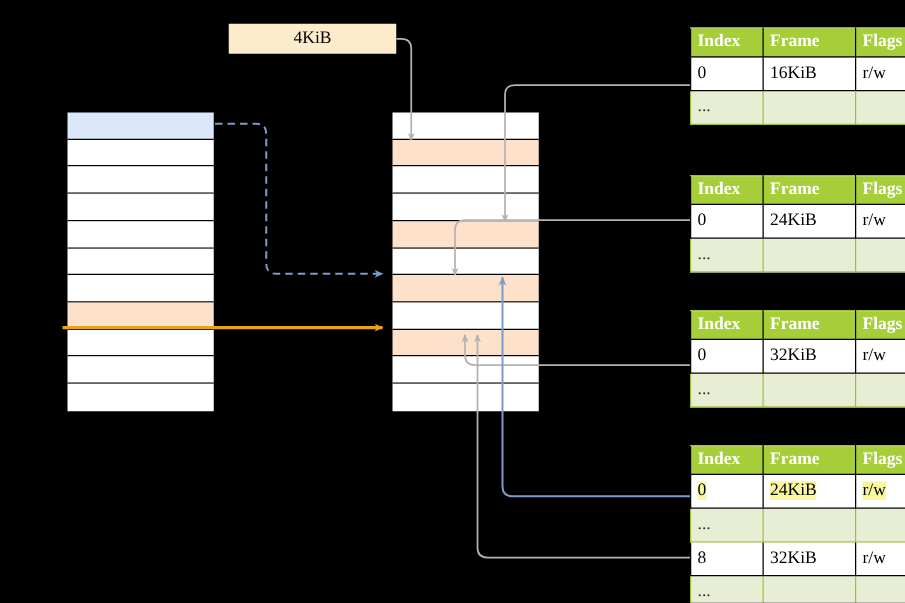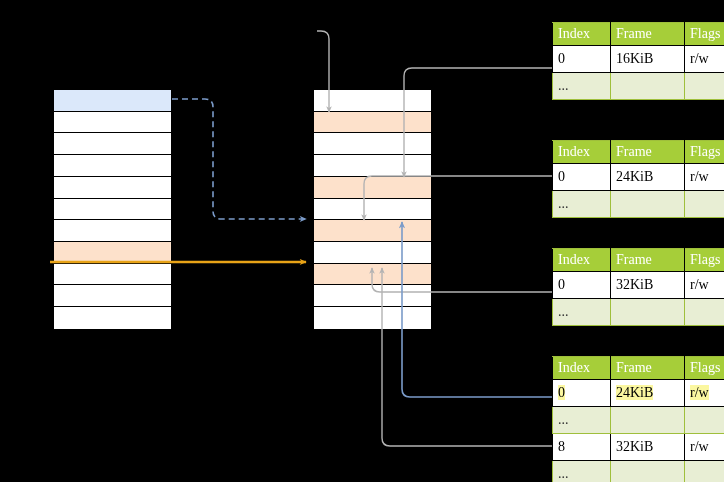--- a/index.html
+++ b/index.html
@@ -15,40 +15,41 @@
   .memcell.peach{background:#fde1cb;}
 
   
   .sizelabel{position:absolute;background:#fdeccb;color:#000;
              display:flex;align-items:center;justify-content:center;
              font-size:14px;line-height:1;box-sizing:border-box;}
 
   
   .ptable{position:absolute;border-collapse:collapse;table-layout:fixed;
           border:1px solid #9fbf3b;background:#fff;}
-  .ptable th{background:#a6ce39;color:#ffffff;font-weight:normal;font-size:14px;
+  .ptable th{background:#a6ce39;color:#ffffff;font-weight:bold;font-size:14px;
              text-align:left;padding:3px 5px;border:1px solid #000;
              border-top-color:#9fbf3b;height:22px;box-sizing:border-box;margin-left:44px;}
   .ptable td{font-size:14px;color:#000;text-align:left;padding:2px 5px;
              border:1px solid #000;height:27px;box-sizing:border-box;
              background:#ffffff;overflow:hidden;white-space:nowrap;}
   .ptable tr.ell td{background:#e8eed4;border-color:#9fbf3b;color:#333;}
   .ptable td.hl span{background:#fbf7a0;}
   .c-idx{width:58px;}
   .c-frm{width:74px;}
   .c-flg{width:49px;}
 
   svg.overlay{position:absolute;left:0;top:0;width:724px;height:482px;
               pointer-events:none;}
 </style>
 </head>
 <body>
 
 <div id="stage">
 
+  <div class="sizelabel" id="size-label" style="left:183px;top:19px;width:134px;height:24px;">4KiB</div>
 
   <div class="memcol" id="left-col" style="left:53px;top:89px;width:119px;height:241px;">
       <div class="memcell blue" style="height: 21.7273px;"></div>
       <div class="memcell " style="height: 21.7273px;"></div>
       <div class="memcell " style="height: 21.7273px;"></div>
       <div class="memcell " style="height: 21.7273px;"></div>
       <div class="memcell " style="height: 21.7273px;"></div>
       <div class="memcell " style="height: 21.7273px;"></div>
       <div class="memcell " style="height: 21.7273px;"></div>
       <div class="memcell peach" style="height: 21.7273px;"></div>

